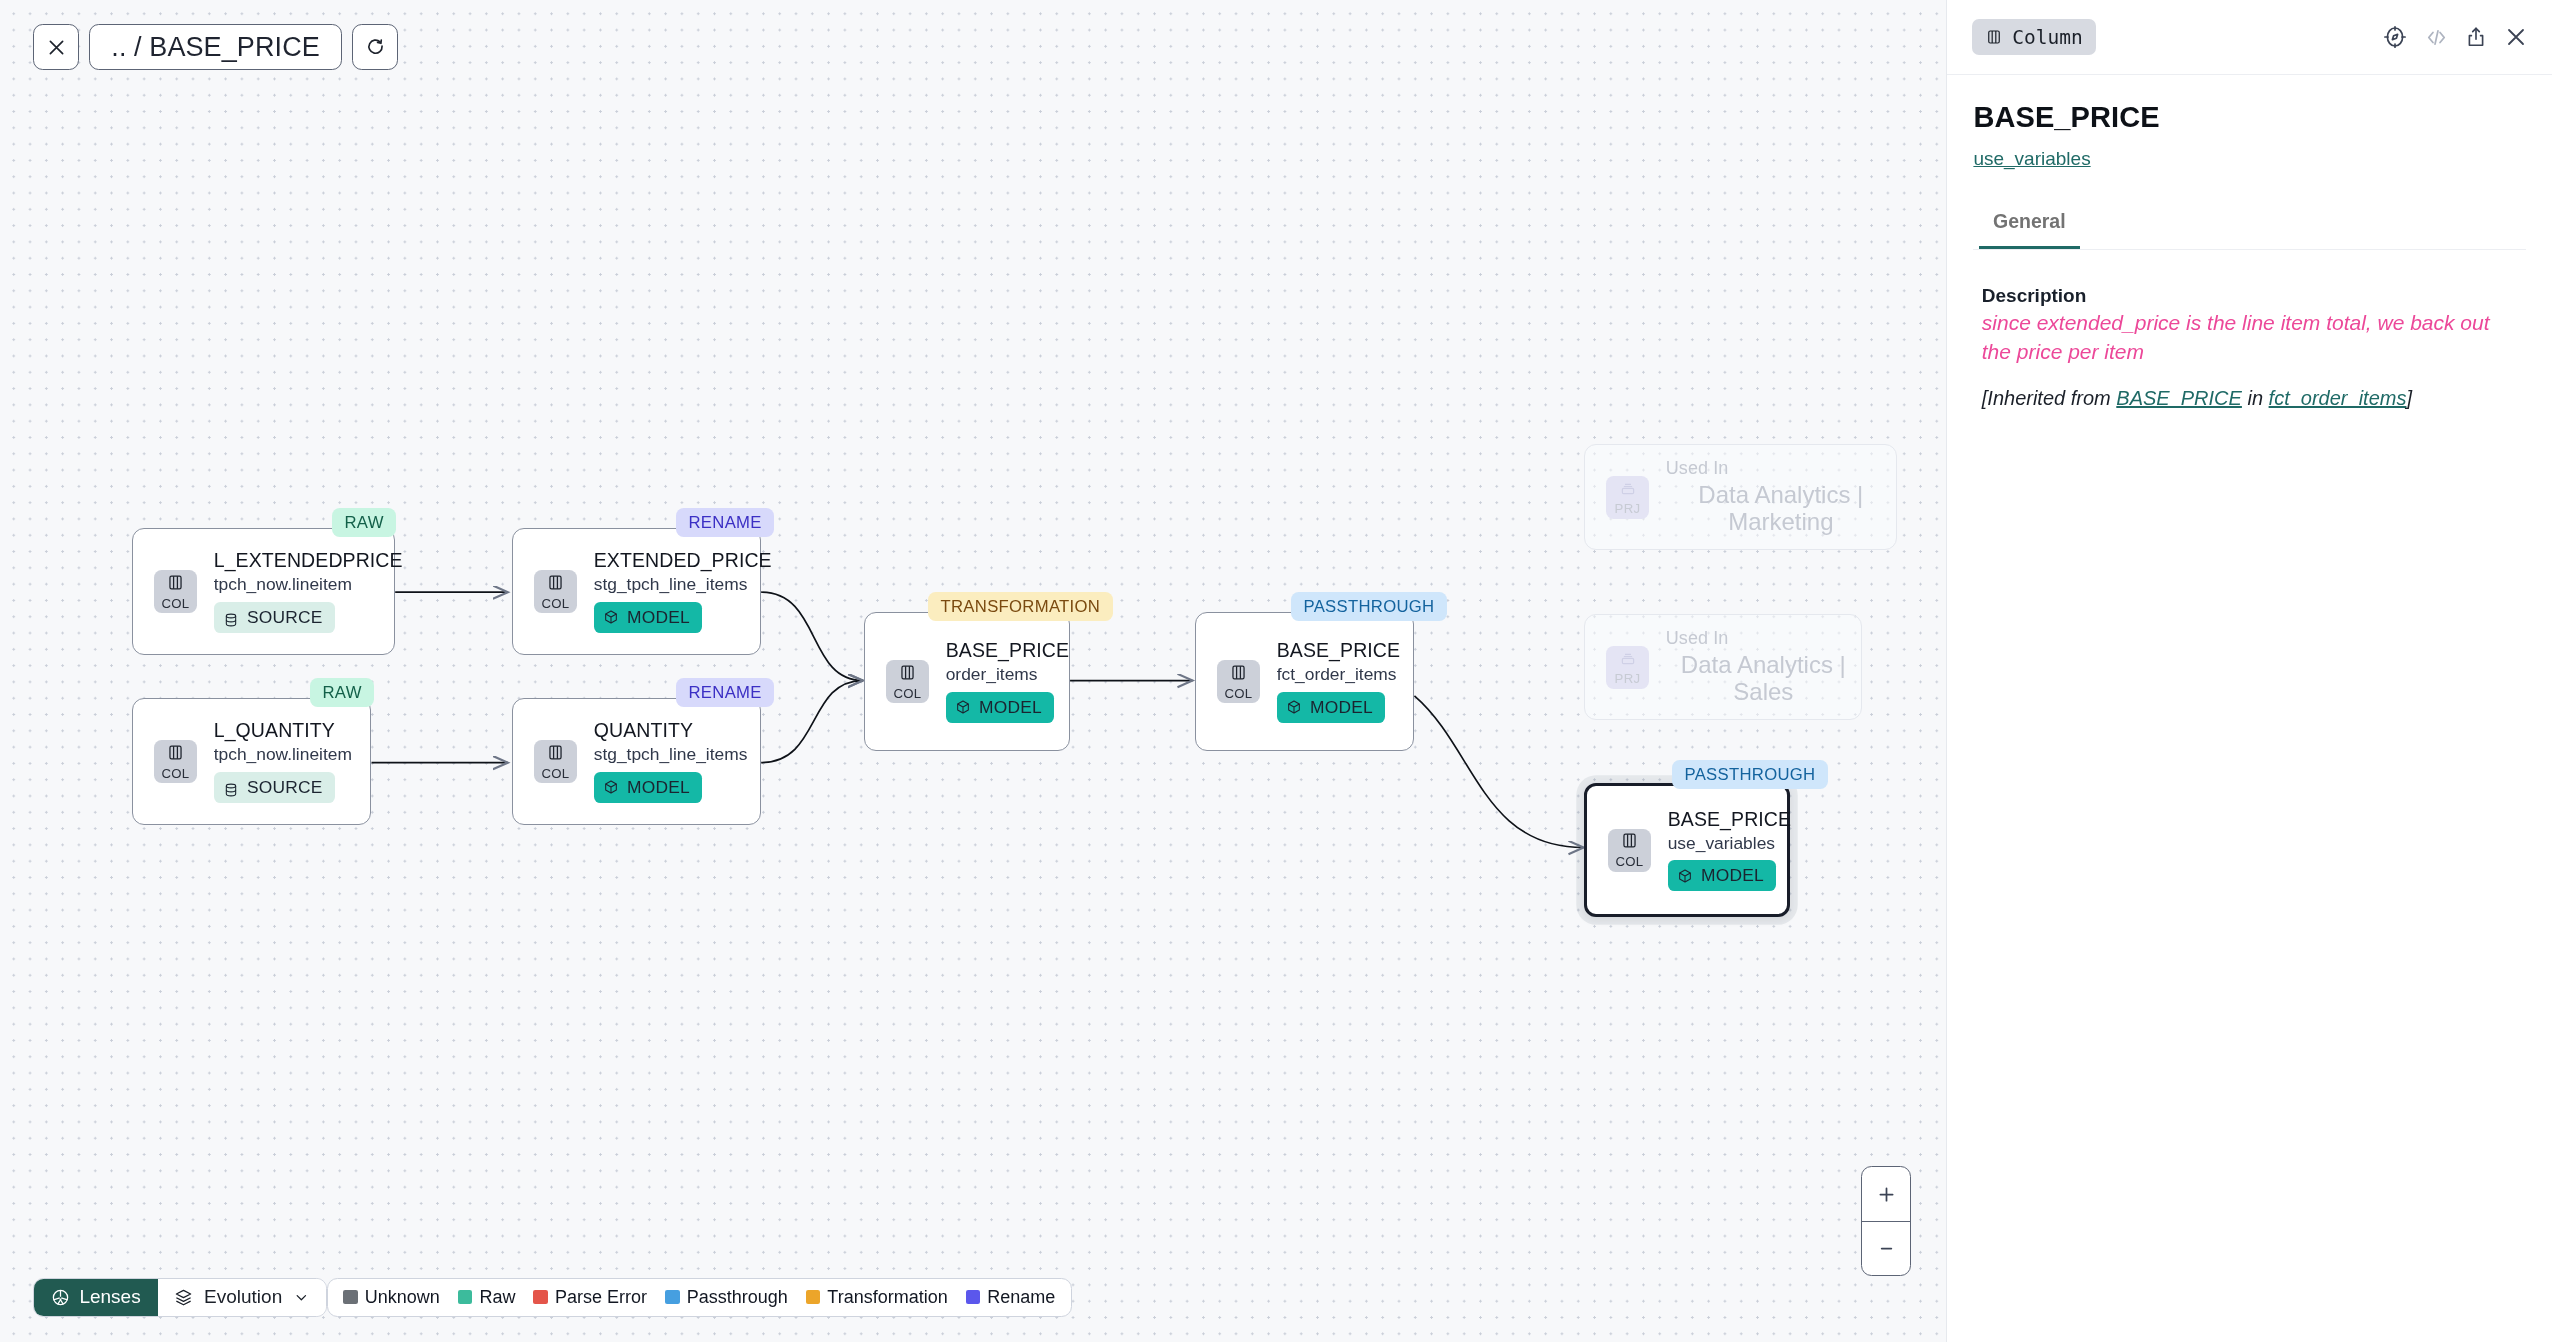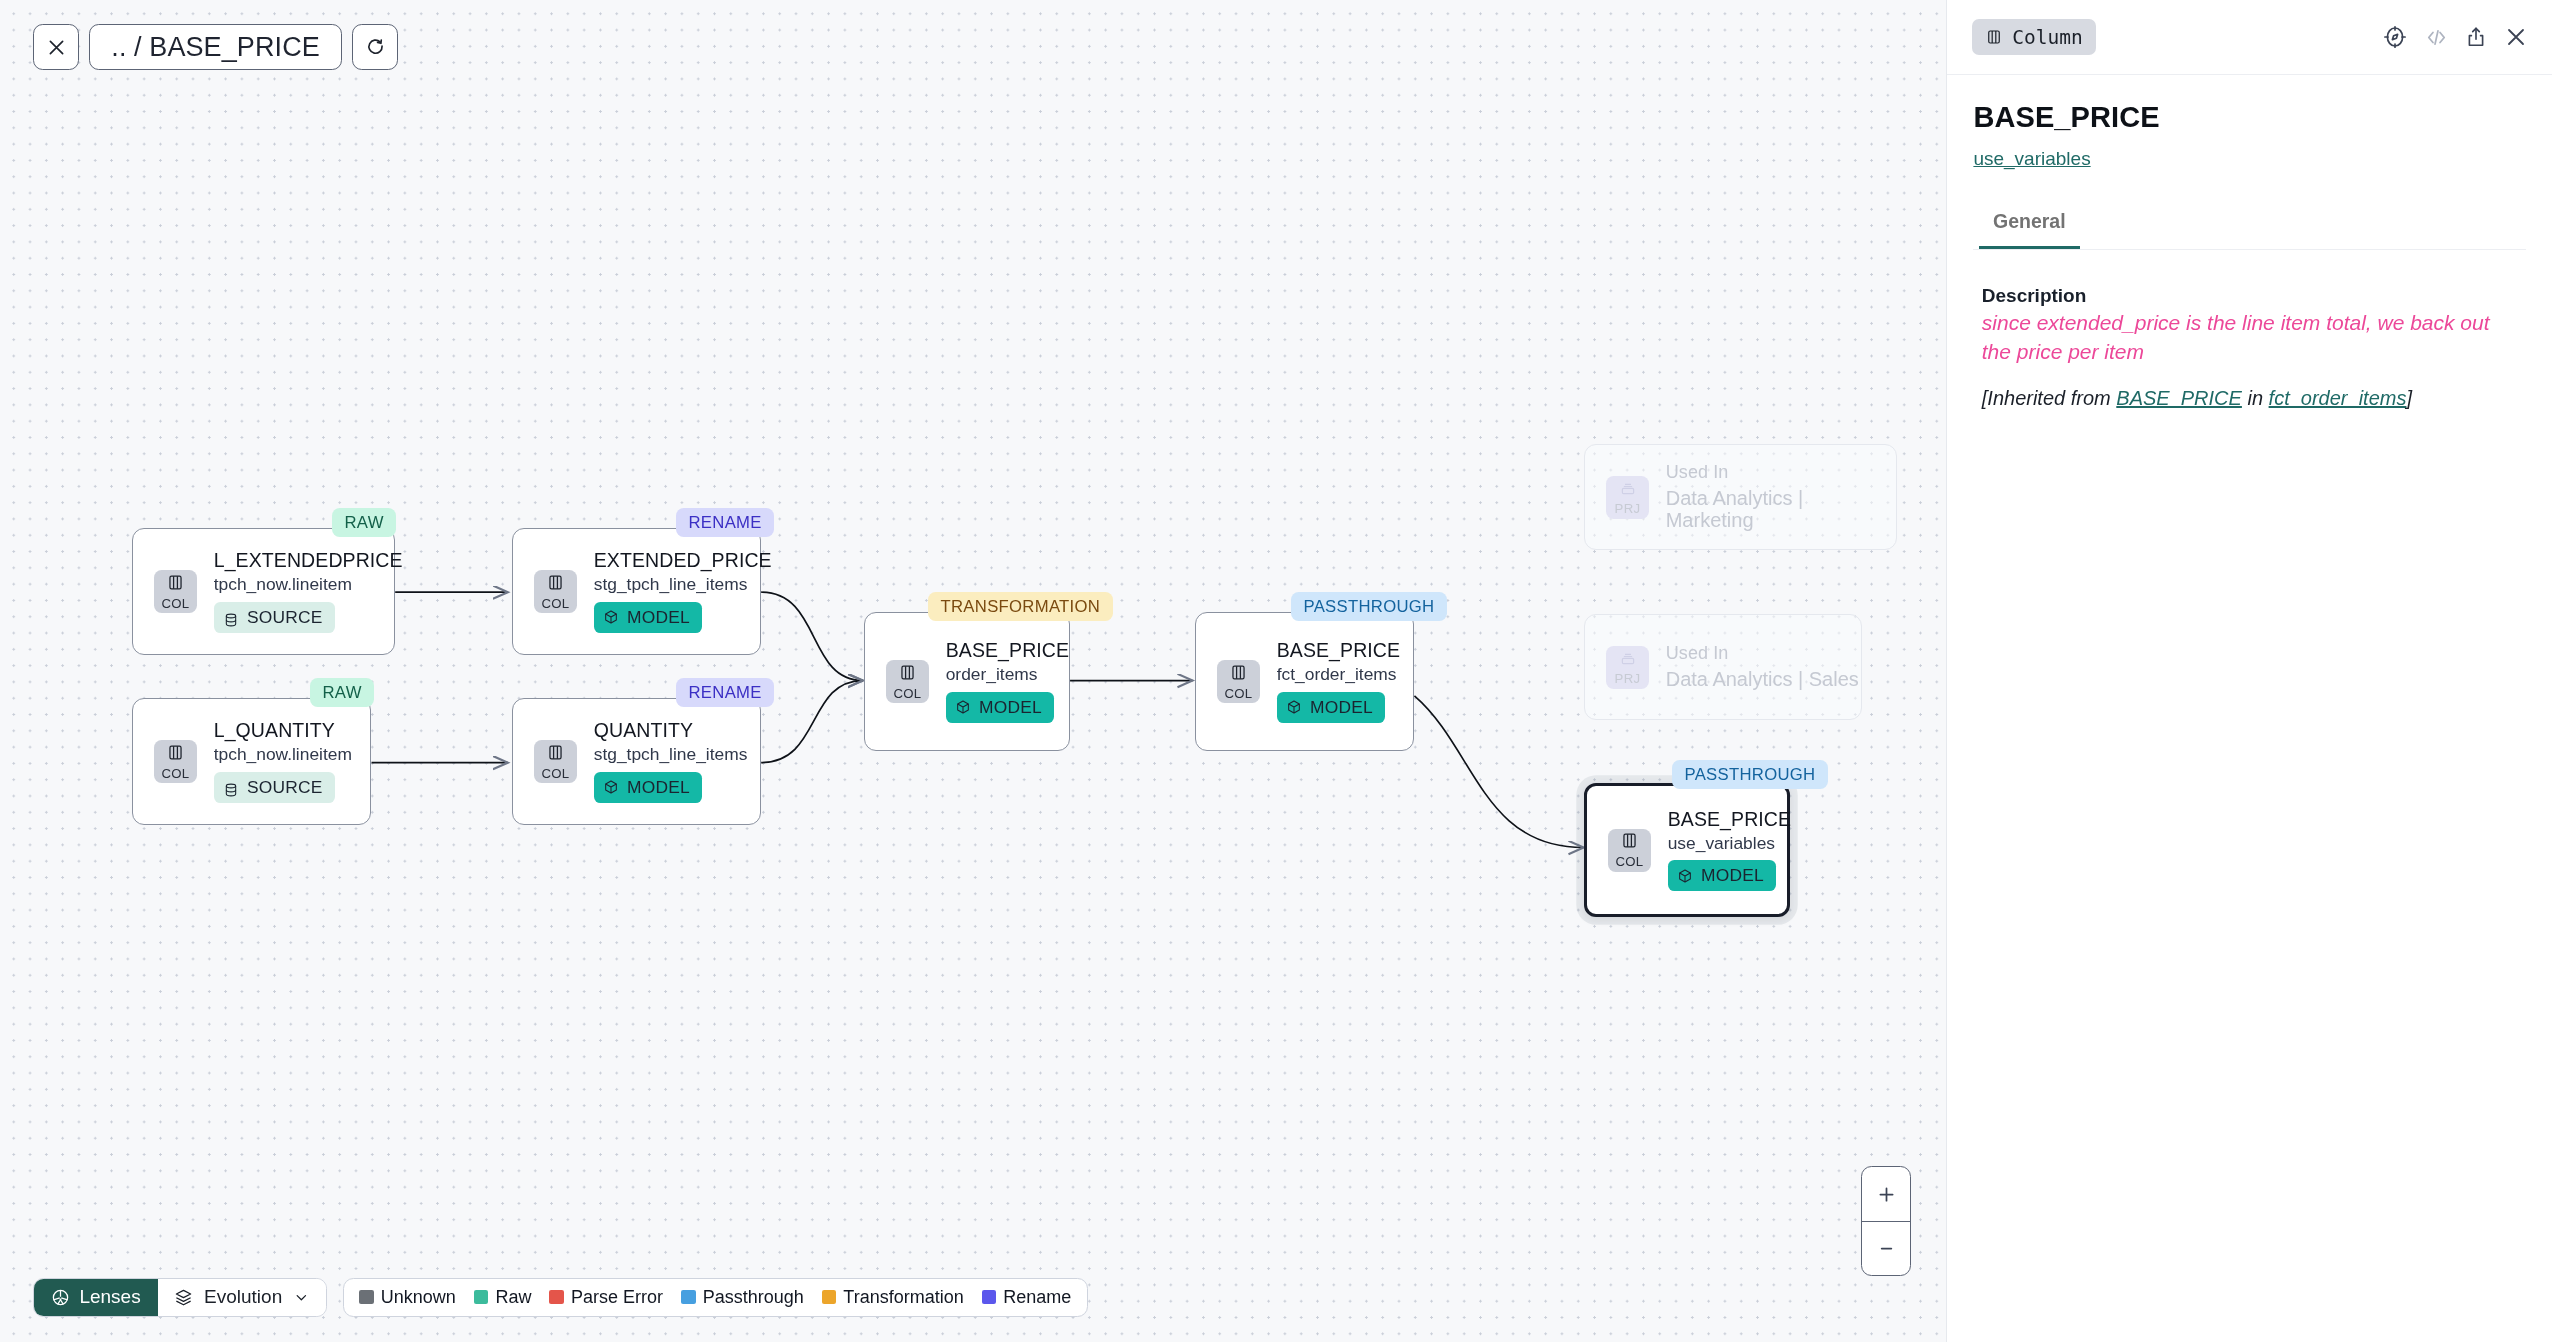--- a/index.html
+++ b/index.html
@@ -68,21 +68,21 @@
   }
   .type-chip.prj { background: #e4e4f4; }
   .type-chip-label { font-size: 13.2px; color: #2a2f3a; letter-spacing: 0.3px; line-height: 1; margin-top: 2.1px; }
   .ghost .type-chip-label { color: #c7cbd4; }
 
   .node-body { display: flex; flex-direction: column; margin-left: 16.7px; gap: 4.2px; }
   .node-title { font-size: 19.5px; color: #131720; line-height: 1.05; letter-spacing: 0.1px; }
   .node-sub { font-size: 17.4px; color: #30384a; line-height: 1.1; }
   .ghost .node-title, .ghost .node-sub { color: #c5c9d2; }
   .ghost .node-title { font-size: 18px; }
-  .ghost .node-sub { font-size: 20px; }
+  .ghost .node-sub { font-size: 24px; text-align: center; }
 
   .mat-badge {
     margin-top: 3.5px;
     align-self: flex-start;
     display: flex; align-items: center; gap: 7.7px;
     border-radius: 6.3px;
     padding: 4.9px 12.5px 4.9px 9.7px;
     font-size: 17.4px;
     letter-spacing: 0.2px;
   }
@@ -102,21 +102,21 @@
   }
   .tag.raw            { background: #c8f5e2; color: #136049; }
   .tag.rename         { background: #d7d9fb; color: #3b2fc4; }
   .tag.transformation { background: #fbedbf; color: #7a4a10; }
   .tag.passthrough    { background: #cfe6fb; color: #14639e; }
 
   
   #edges { position: absolute; left: 0; top: 0; width: 1946px; height: 1343px; z-index: 15; pointer-events: none; }
 
   
-  #bottom-bar { position: absolute; left: 33px; bottom: 26.4px; display: flex; align-items: center; gap: 16px; z-index: 40; }
+  #bottom-bar { position: absolute; left: 33px; bottom: 26.4px; display: flex; align-items: center; z-index: 40; }
   .pill-group {
     display: flex; align-items: stretch;
     border: 1.4px solid #cfd4de;
     border-radius: 10.4px;
     overflow: hidden;
     background: #fff;
     height: 39px;
   }
   .lenses-btn {
     background: #215a51; color: #ffffff;

